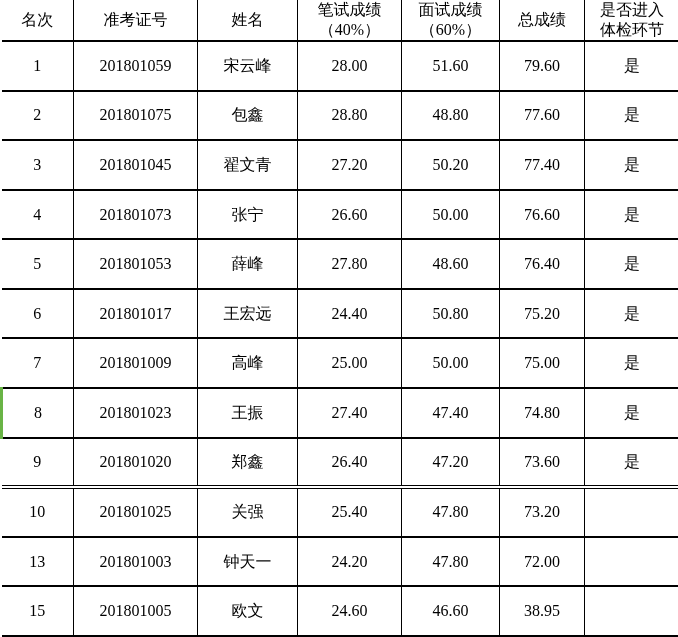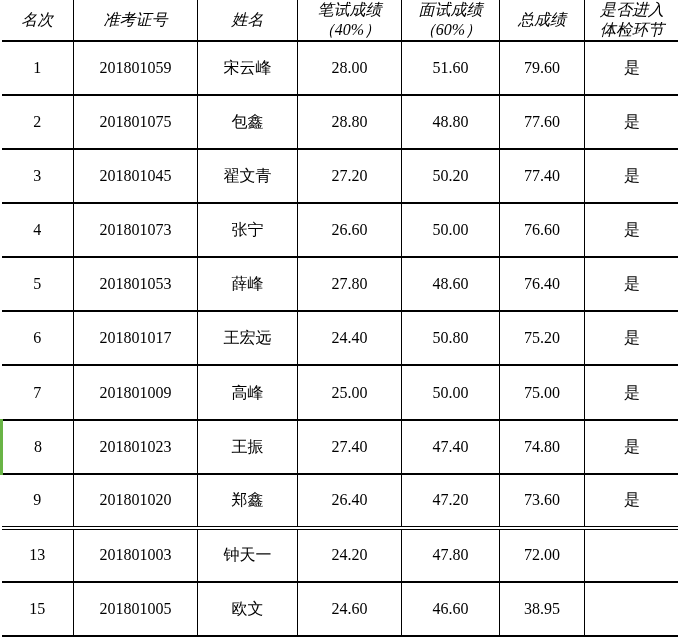--- a/index.html
+++ b/index.html
@@ -36,21 +36,21 @@
     font-weight: normal;
     padding: 0;
     white-space: pre-line;
     line-height: 1.25;
     overflow: hidden;
   }
   
   thead th { border-top: none; }
   th:first-child, td:first-child { border-left: none; }
 
-  thead tr { height: 26px; font-style: italic; }
+  thead tr { height: 26px; }
   tbody tr { height: 39.6px; }
 
   
   tr.divider td { border-bottom: 4px double #000000; }
 
   
   tr.selected td:first-child { border-left: 3px solid #69b446; }
 </style>
 </head>
 <body>
@@ -155,20 +155,29 @@
       <tr class="divider">
         <td>9</td>
         <td>201801020</td>
         <td>郑鑫</td>
         <td>26.40</td>
         <td>47.20</td>
         <td>73.60</td>
         <td>是</td>
       </tr>
       <tr>
+        <td>10</td>
+        <td>201801025</td>
+        <td>关强</td>
+        <td>25.40</td>
+        <td>47.80</td>
+        <td>73.20</td>
+        <td></td>
+      </tr>
+      <tr>
         <td>13</td>
         <td>201801003</td>
         <td>钟天一</td>
         <td>24.20</td>
         <td>47.80</td>
         <td>72.00</td>
         <td></td>
       </tr>
       <tr>
         <td>15</td>

